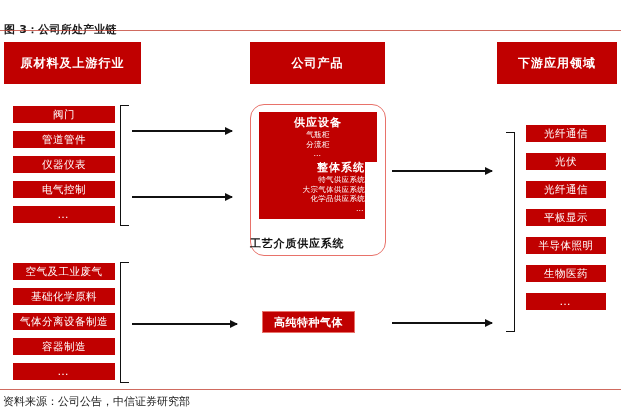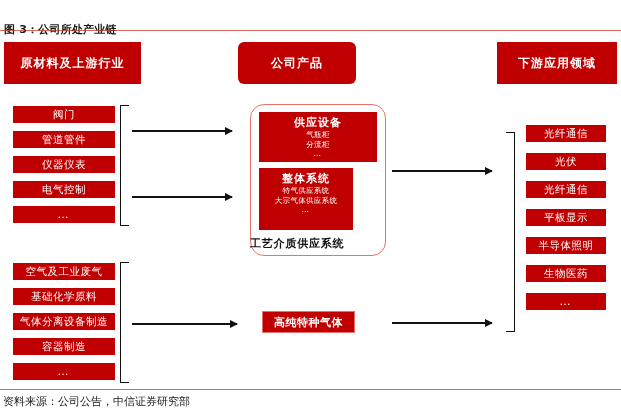--- a/index.html
+++ b/index.html
@@ -22,21 +22,21 @@
     position:absolute;left:3px;top:394px;font-size:11px;color:#1a1a1a;
   }
 
   
   .banner{
     position:absolute;height:42px;background:#C00000;
     color:#fff;font-size:12px;font-weight:bold;
     display:flex;align-items:center;justify-content:center;letter-spacing:1px;
   }
   #banner-up{left:4px;top:42px;width:137px;}
-  #banner-mid{left:238px;top:42px;width:118px;border-radius:6px;}
+  #banner-mid{left:250px;top:42px;width:135px;}
   #banner-down{left:497px;top:42px;width:120px;}
 
   
   .chip{
     position:absolute;height:19px;background:#C00000;color:#fff;
     font-size:10.5px;display:flex;align-items:center;justify-content:center;
     border:1px solid #ffffff;box-sizing:border-box;letter-spacing:.5px;
   }
   .chip.dots{font-size:11px;letter-spacing:2px;}
 
@@ -61,21 +61,21 @@
   
   .center-outline{
     position:absolute;left:250px;top:104px;width:136px;height:152px;
     border:1.2px solid #E8726A;border-radius:14px;box-sizing:border-box;background:#fff;
   }
   .prod-box{
     position:absolute;background:#C00000;color:#fff;text-align:center;
     box-sizing:border-box;padding-top:4px;
   }
   #prod-equipment{left:259px;top:112px;width:118px;height:50px;}
-  #prod-system{left:259px;top:168px;width:94px;height:62px;}
+  #prod-system{left:259px;top:157px;width:106px;height:62px;text-align:right;}
   .prod-title{font-size:11px;font-weight:bold;letter-spacing:1px;line-height:14px;}
   .prod-sub{font-size:7.5px;line-height:9.5px;letter-spacing:.3px;}
   .prod-sub.dots{letter-spacing:1.5px;line-height:9px;}
   .center-caption{
     position:absolute;left:250px;top:236px;width:136px;
     text-align:left;font-size:11px;font-weight:bold;color:#111;letter-spacing:.8px;
   }
   #gas-box{
     position:absolute;left:262px;top:311px;width:93px;height:22px;
     background:#C00000;color:#fff;font-size:11px;font-weight:bold;
@@ -121,20 +121,21 @@
   <div class="prod-title">供应设备</div>
   <div class="prod-sub">气瓶柜</div>
   <div class="prod-sub">分流柜</div>
   <div class="prod-sub dots">…</div>
 </div>
 
 <div class="prod-box" id="prod-system">
   <div class="prod-title">整体系统</div>
   <div class="prod-sub">特气供应系统</div>
   <div class="prod-sub">大宗气体供应系统</div>
+  <div class="prod-sub">化学品供应系统</div>
   <div class="prod-sub dots">…</div>
 </div>
 
 <div class="center-caption">工艺介质供应系统</div>
 
 <div id="gas-box">高纯特种气体</div>
 
 <div class="arrow" style="left:392px;top:170px;width:100px"></div>
 <div class="arrow" style="left:392px;top:322px;width:100px"></div>
 

